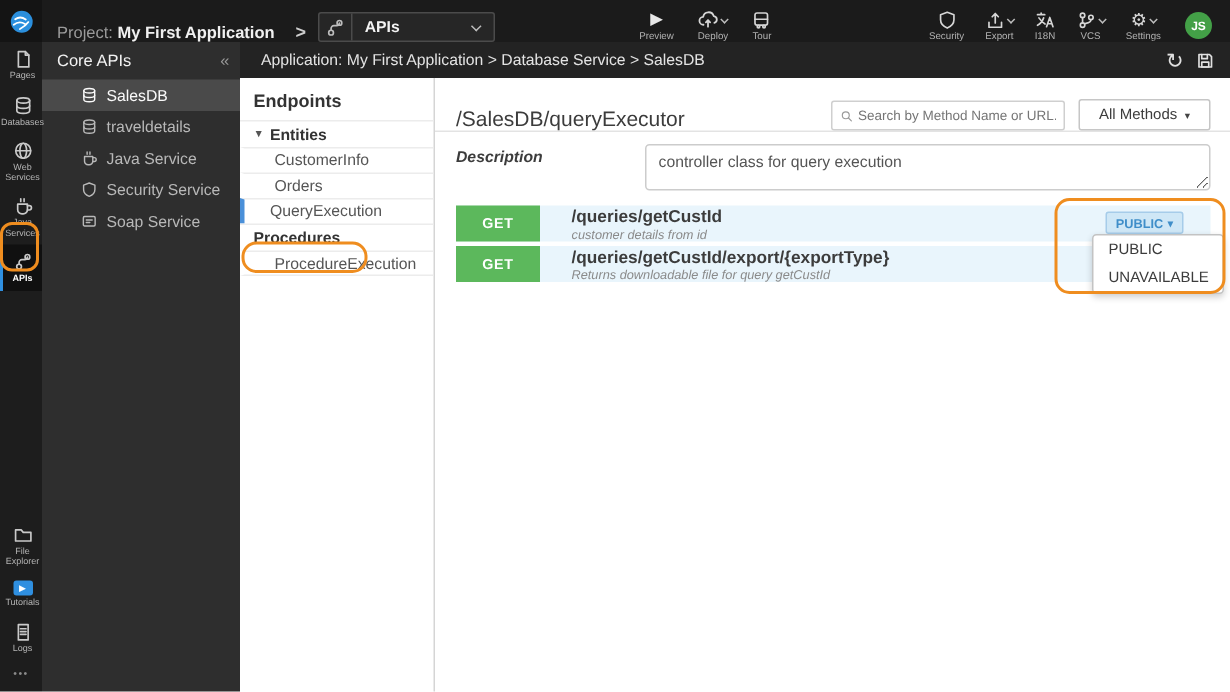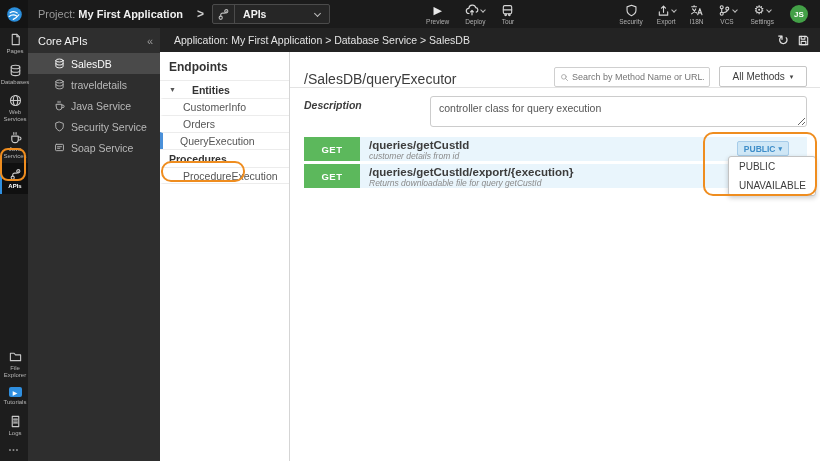--- a/index.html
+++ b/index.html
@@ -2,21 +2,21 @@
 <html><head>
 <meta charset="utf-8">
 <style>
   * { margin:0; padding:0; box-sizing:border-box; }
   html,body { width:820px; height:461px; overflow:hidden; background:#fff;
     font-family:"Liberation Sans", sans-serif; }
   svg.ic { display:block; stroke:currentColor; fill:none; stroke-width:1.2; stroke-linecap:round; stroke-linejoin:round; }
 
   
   .topbar { position:absolute; left:0; top:0; width:820px; height:28px; background:#1b1b1b;
-    display:flex; align-items:center; z-index:10; }
+    display:flex; align-items:flex-end; z-index:10; }
   .logo { width:28px; height:28px; background:#141414; display:flex; align-items:center; justify-content:center; }
   .proj { margin-left:10px; font-size:11px; white-space:nowrap; }
   .proj .plabel { color:#9a9a9a; }
   .proj .pname { color:#f0f0f0; font-weight:bold; }
   .bc-sep { color:#cfcfcf; font-size:12px; font-weight:bold; margin:0 8px 0 14px; }
   .selector { display:flex; align-items:center; height:20px; width:118px; border:1px solid #4b4b4b;
     background:#262626; border-radius:2px; }
   .sel-ic { width:22px; height:100%; border-right:1px solid #4b4b4b; display:flex; align-items:center;
     justify-content:center; color:#bdbdbd; }
   .sel-label { flex:1; padding-left:8px; color:#f2f2f2; font-size:10.5px; font-weight:bold; }
@@ -61,21 +61,21 @@
   .ah-refresh { font-size:14px; line-height:14px; }
 
   
   .endpoints { position:absolute; left:160px; top:52px; width:130px; height:409px; background:#fff;
     border-right:1px solid #d5d5d5; z-index:5; }
   .ep-title { font-size:12px; font-weight:bold; color:#333; padding:8px 0 6px 9px; }
   .ep-search { margin:0 8px 6px 9px; height:18px; border:1px solid #cfcfcf; border-radius:2px;
     display:flex; align-items:center; padding:0 4px; color:#9a9a9a; background:#fff; }
   .ep-search input { border:none; outline:none; width:86px; font-size:9.5px; margin-left:3px;
     font-family:"Liberation Sans", sans-serif; color:#555; background:transparent; }
-  .ep-sec { height:18px; display:flex; align-items:center; gap:16px; padding-left:9px; font-size:10.5px;
+  .ep-sec { height:18px; display:flex; align-items:center; gap:4px; padding-left:9px; font-size:10.5px;
     font-weight:bold; color:#333; border-top:1px solid #ececec; cursor:pointer; }
   .ep-sec .sec-caret { font-size:7px; color:#555; }
   .ep-item { height:17px; display:flex; align-items:center; padding-left:20px; font-size:10.5px; color:#555;
     border-top:1px solid #ececec; border-left:3px solid transparent; cursor:pointer; }
   .ep-item.sel { border-left-color:#4a90d9; padding-left:17px; }
   .ep-item:last-child { border-bottom:1px solid #ececec; }
 
   
   .main { position:absolute; left:290px; top:52px; width:530px; height:409px; background:#fff; z-index:4; }
   .main-top { height:36px; display:flex; align-items:flex-end; padding:0 13px 0 14px;
@@ -90,21 +90,21 @@
     font-family:"Liberation Sans", sans-serif; cursor:pointer; }
   .m-filter .caret { font-size:7px; color:#444; }
   .desc-row { display:flex; margin-top:8px; padding:0 13px 0 14px; }
   .desc-row label { width:126px; font-size:10.5px; font-weight:bold; color:#3c3c3c; padding-top:3px;font-style:italic; }
   .desc-row textarea { flex:1; height:31px; border:1px solid #ccc; border-radius:3px; font-size:10.5px;
     color:#555; padding:5px 8px; font-family:"Liberation Sans", sans-serif; resize:both; outline:none; }
   .method-rows { margin:10px 13px 0 14px; position:relative; }
   .m-row { height:24px; background:#e9f5fc; margin-bottom:3px; display:flex; position:relative; cursor:pointer; }
   .m-badge { width:56px; background:#5cb85c; color:#fff; font-size:9.5px; font-weight:bold;
     display:flex; align-items:center; justify-content:center; letter-spacing:0.5px; }
-  .m-info { padding:2px 0 0 9px; overflow:hidden; }
+  .m-info { padding:2px 0 0 21px; overflow:hidden; }
   .m-path { font-size:11.5px; font-weight:bold; color:#3c3c3c; line-height:12px; white-space:nowrap; }
   .m-sum { font-size:8.5px; font-style:italic; color:#8a8a8a; line-height:10px; white-space:nowrap; }
   .vis-btn { position:absolute; right:18px; top:4px; height:15px; display:flex; align-items:center; gap:3px;
     background:#cfe7f6; border:1px solid #a6cce9; border-radius:2px; color:#3f8ec9; font-size:8.5px;
     font-weight:bold; padding:0 6px; font-family:"Liberation Sans", sans-serif; cursor:pointer; }
   .vis-btn .caret { font-size:7px; }
   .vis-menu { position:absolute; left:438px; top:104px; width:88px; background:#fff;
     border:1px solid #c3c3c3; border-radius:3px; box-shadow:0 2px 5px rgba(0,0,0,0.2); z-index:20; }
   .vis-menu .opt { font-size:10px; color:#3c3c3c; padding:4px 0 4px 10px; cursor:pointer; white-space:nowrap; }
 
@@ -431,21 +431,21 @@
         <div class="m-sum">customer details from id</div>
       </div>
       <button class="vis-btn">
         <span>PUBLIC</span>
         <span class="caret">▾</span>
       </button>
     </div>
     <div class="m-row">
       <div class="m-badge">GET</div>
       <div class="m-info">
-        <div class="m-path">/queries/getCustId/export/{execution}</div>
+        <div class="m-path">/queries/getCustId/export/{exportType}</div>
         <div class="m-sum">Returns downloadable file for query getCustId</div>
       </div>
     </div>
   </div>
 
   <div class="vis-menu">
     <div class="opt">PUBLIC</div>
     <div class="opt">UNAVAILABLE</div>
   </div>
 </div>

